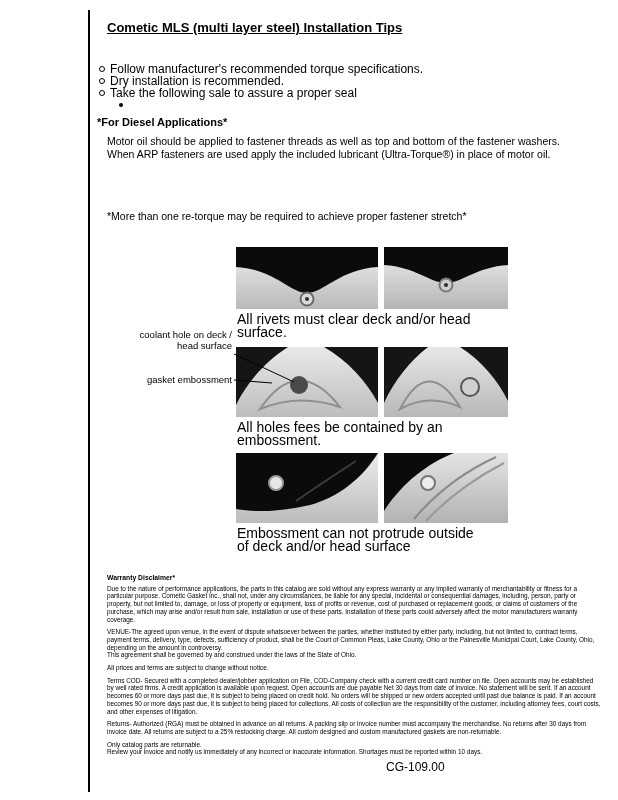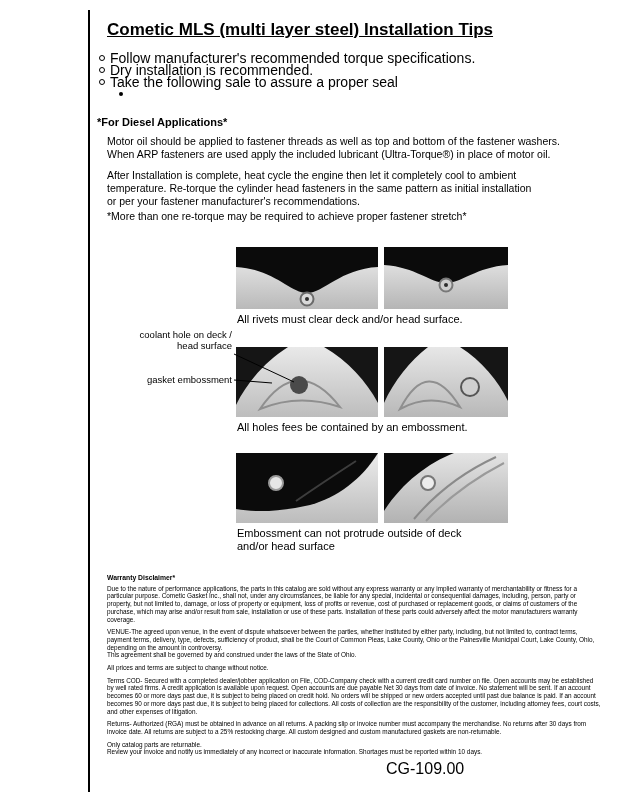--- a/index.html
+++ b/index.html
@@ -2,23 +2,23 @@
 <html><head>
 <meta charset="utf-8">
 <style>
   html,body { margin:0; padding:0; background:#fff; }
   .page {
     position:relative; width:618px; height:800px; background:#ffffff;
     font-family:"Liberation Sans", sans-serif; color:#000; overflow:hidden;
   }
   .left-rule { position:absolute; left:88px; top:10px; width:2px; height:782px; background:#000; }
 
-  .title { position:absolute; left:107px; top:20px; margin:0; font-size:17px; font-weight:bold; text-decoration:underline; }
-
-  .tips { position:absolute; left:99px; top:52px; width:490px; font-size:14px; line-height:12px; }
+  .title { position:absolute; left:107px; top:20px; margin:0; font-size:13px; font-weight:bold; text-decoration:underline; }
+
+  .tips { position:absolute; left:99px; top:63px; width:490px; font-size:12px; line-height:12px; }
   .bullet { display:flex; align-items:flex-start; margin-bottom:0; }
   .bullet .b-marker { flex:0 0 auto; width:4px; height:4px; border:1px solid #000; border-radius:50%; margin:3px 5px 0 0; }
   .bullet.sub { margin-left:20px; }
   .bullet .s-marker { flex:0 0 auto; width:4px; height:4px; background:#000; border-radius:50%; margin:4px 5px 0 0; }
 
   .diesel-heading { position:absolute; left:97px; top:116px; margin:0; font-size:11px; font-weight:bold; }
   .para { position:absolute; left:107px; margin:0; width:487px; font-size:10.5px; line-height:13px; white-space:pre-line; }
   .p1 { top:135px; }
   .p2 { top:169px; }
   .note { top:210px; }
@@ -26,34 +26,34 @@
   .diagrams { position:absolute; left:0; top:231px; width:618px; height:330px; }
   .dg-label { position:absolute; width:142px; text-align:center; font-size:13.5px; letter-spacing:0.5px;margin-top:35px; }
   .col-l { left:236px; width:142px; }
   .col-r { left:384px; width:124px; }
   .lrow1 { top:0; } .lrow2 { top:100px; } .lrow3 { top:206px; }
   .dg-img { position:absolute; height:62px; }
   .dg-img svg { display:block; width:100%; height:100%; }
   .irow1 { top:16px; height:62px; }
   .irow2 { top:116px; height:70px; }
   .irow3 { top:222px; height:70px; }
-  .dg-cap { position:absolute; left:237px; font-size:11px; line-height:12.5px; }
+  .dg-cap { position:absolute; left:237px; font-size:14px; line-height:12.5px; }
   .caprow1 { top:82px; width:270px; }
   .caprow2 { top:190px; width:270px; }
   .caprow3 { top:296px; width:240px; }
   .callout { position:absolute; text-align:right; font-size:9.5px; line-height:11px; }
   .callout1 { left:128px; top:98px; width:104px; }
   .callout2 { left:110px; top:143px; width:122px; }
   .callout-lines { position:absolute; left:0; top:0; width:618px; height:330px; pointer-events:none; }
 
   .warranty { position:absolute; left:107px; top:574px; width:494px; font-size:6.4px; line-height:7.7px; }
   .warranty h3 { margin:0 0 3px 0; font-size:6.8px; font-weight:bold; }
   .warranty p { margin:0 0 5px 0; white-space:pre-line; }
 
-  .footer-code { position:absolute; left:386px; top:760px; font-size:16px; }
+  .footer-code { position:absolute; left:386px; top:760px; font-size:12px; }
 </style>
 </head>
 <body>
 
 <div class="page">
 
   <div class="left-rule"></div>
 
   <h1 class="title">Cometic MLS (multi layer steel) Installation Tips</h1>
 
@@ -71,23 +71,20 @@
       <span>Take the following sale to assure a proper seal</span>
     </div>
     <div class="bullet sub">
       <span class="s-marker"></span>
     </div>
   </div>
 
   <h2 class="diesel-heading">*For Diesel Applications*</h2>
   <p class="para p1">Motor oil should be applied to fastener threads as well as top and bottom of the fastener washers.
 When ARP fasteners are used apply the included lubricant (Ultra-Torque®) in place of motor oil.</p>
-  <p class="para p2">After Installation is complete, heat cycle the engine then let it completely cool to ambient
-temperature. Re-torque the cylinder head fasteners in the same pattern as initial installation
-or per your fastener manufacturer's recommendations.</p>
   <p class="para note">*More than one re-torque may be required to achieve proper fastener stretch*</p>
 
   <div class="diagrams">
 
     <div class="dg-label col-l lrow1">RIGHT</div>
     <div class="dg-label col-r lrow1">WRONG</div>
 
     <div class="dg-img col-l irow1">
       <svg viewBox="0 0 142 62">
         <defs>

